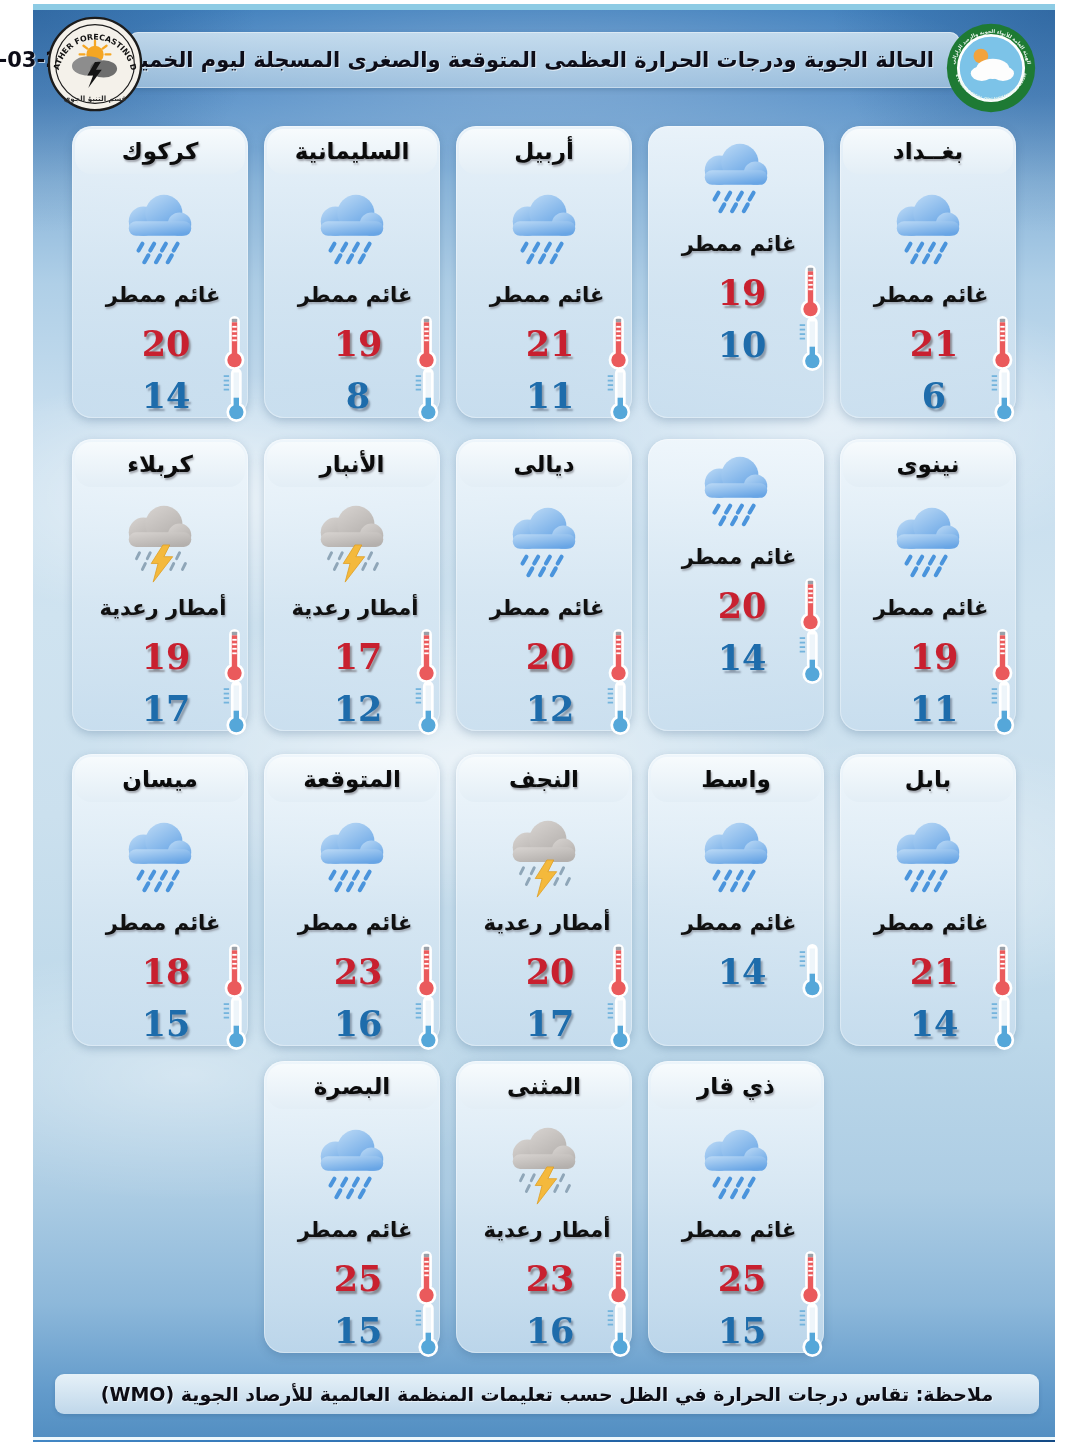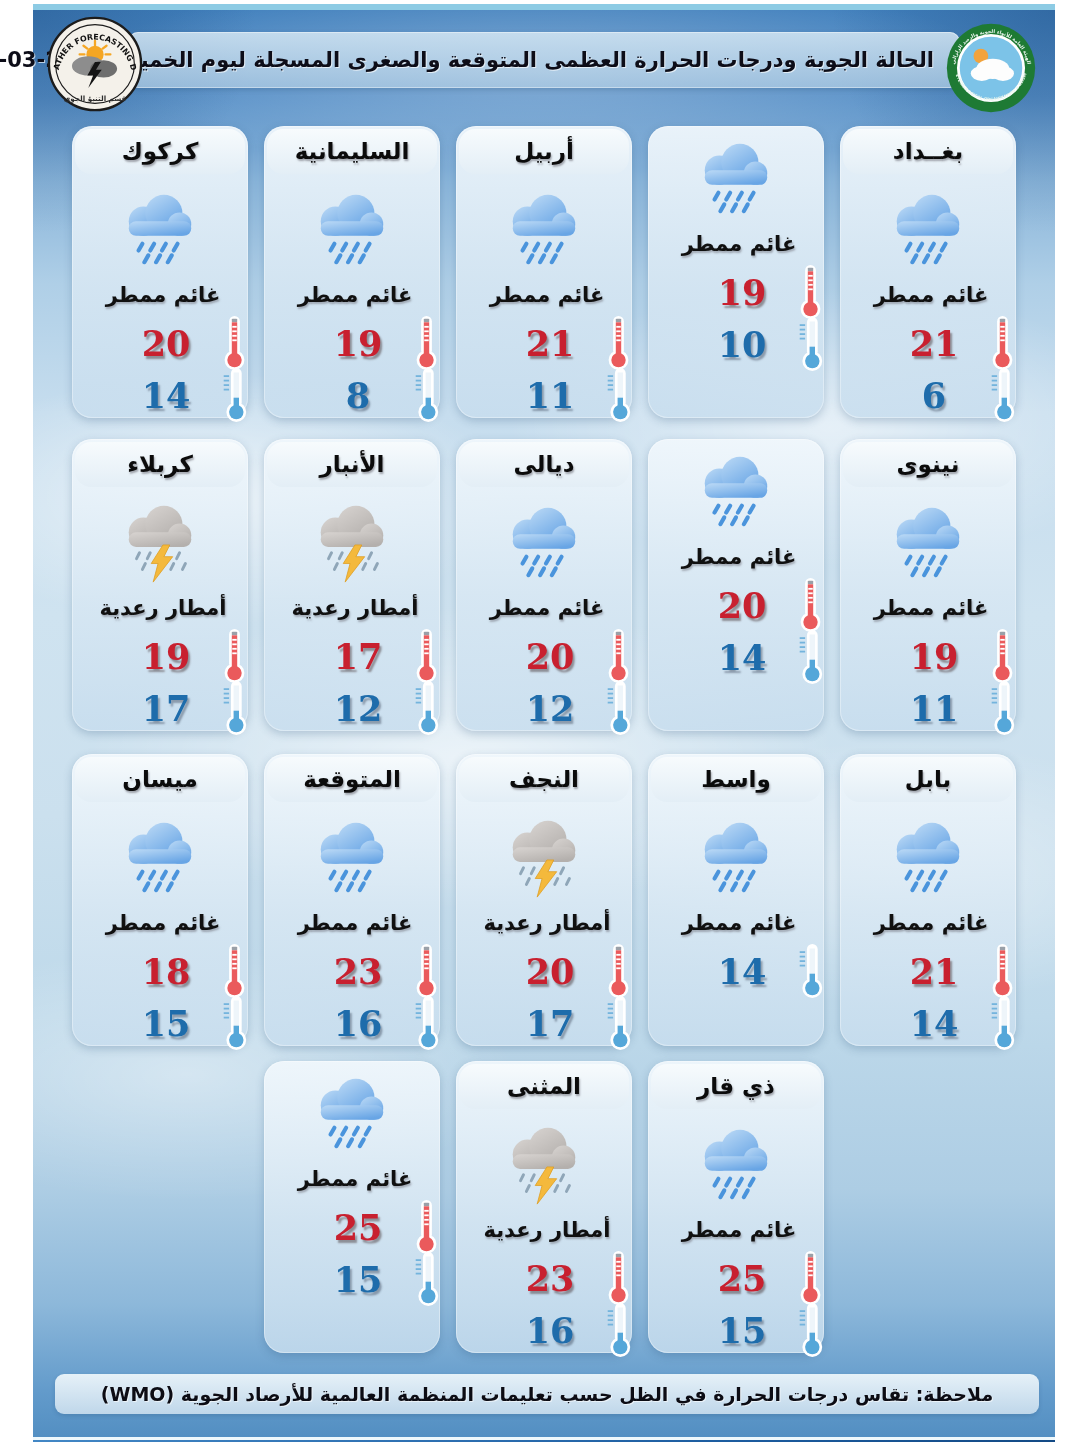--- a/index.html
+++ b/index.html
@@ -1099,20 +1099,21 @@
         <g stroke="#74b4dd" stroke-width="2">
           <line x1="3" y1="10" x2="9" y2="10"></line>
               <line x1="3" y1="15" x2="9" y2="15"></line>
           <line x1="3" y1="20" x2="9" y2="20"></line>
               <line x1="3" y1="25" x2="9" y2="25"></line>
         </g>
       </svg>
     </div>
   </div>
       <div class="card is-rain">
+    <div class="card-head">البصرة</div>
     <div class="icon-wrap">
 
       <svg class="ic-rain" width="94" height="82" viewBox="0 0 96 84">
         <g fill="url(#gradCloudBlue)">
           <circle cx="31" cy="33" r="15"></circle>
           <circle cx="52" cy="25" r="19"></circle>
           <circle cx="68" cy="36" r="12"></circle>
           <rect x="16" y="33" width="64" height="15" rx="7.5"></rect>
         </g>
         <g stroke="#4a94dc" stroke-width="4.2" stroke-linecap="round">

